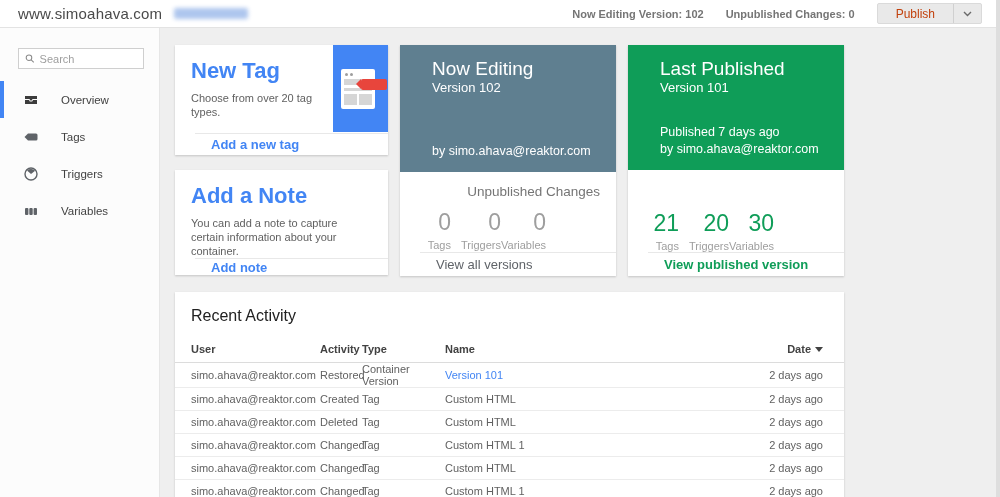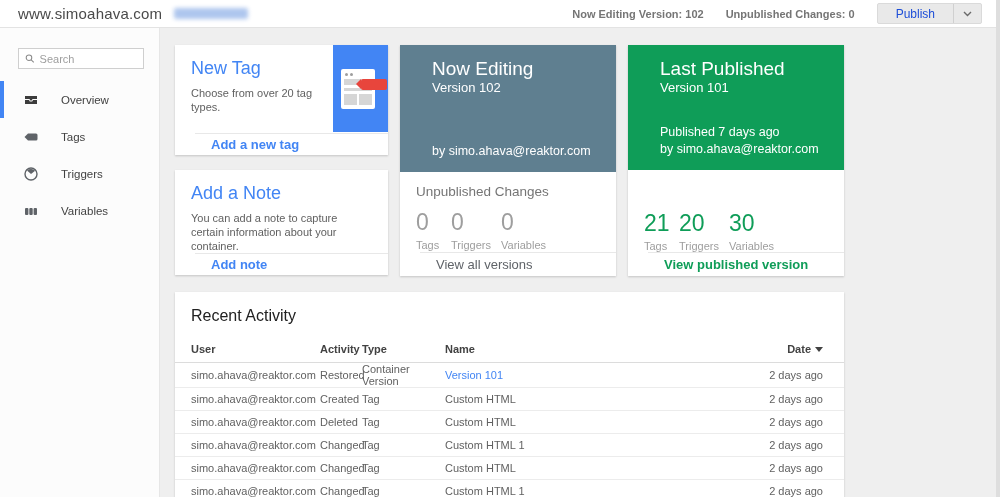--- a/index.html
+++ b/index.html
@@ -15,21 +15,21 @@
     display:flex; align-items:center;
   }
   .container-name { font-size:15px; color:#4a4a4a; margin-left:18px; letter-spacing:.2px; }
   .redacted { width:74px; height:11px; background:#aec6ee; border-radius:2px; filter:blur(2px); margin-left:12px; }
   .topbar-spacer { flex:1; }
   .topbar-meta { font-size:11px; color:#757575; margin-right:22px;font-weight:bold; }
   .publish-btn {
     display:flex; align-items:stretch; background:#e9e9e9; border:1px solid #dadada;
     border-radius:2px; margin-right:14px; cursor:pointer; height:21px;
   }
-  .publish-label { font-size:12px; color:#1d4ed8; padding:3px 18px 0 18px; }
+  .publish-label { font-size:12px; color:#c2410c; padding:3px 18px 0 18px; }
   .publish-divider { width:1px; background:#d0d0d0; }
   .publish-caret { display:flex; align-items:center; padding:0 9px; }
   
   .body { display:flex; height:469px; }
   .sidebar { width:160px; background:#fcfcfc; border-right:1px solid #e6e6e6; flex:none; }
   .main { flex:1; padding:17px 0 0 15px; }
   
   .search-box {
     margin:20px 15px 12px 18px; height:21px; background:#fff;
     border:1px solid #cfcfcf; display:flex; align-items:center; padding:0 6px;
@@ -55,21 +55,21 @@
   .card-footer {
     border-top:1px solid #e8e8e8; height:22px; display:flex; align-items:center;
     padding-left:16px; font-size:13px; cursor:pointer;margin-left:20px;
   }
   .link-blue { color:#4285f4; font-weight:bold; }
   .link-green { color:#0f9d58; font-weight:bold; }
   .link-gray { color:#5f6368; }
   
   .newtag-card { position:relative; height:110px; display:flex; flex-direction:column; }
   .newtag-top { flex:1; padding:13px 16px 0 16px; }
-  .card-title-blue { font-size:18px; color:#4285f4; font-weight:400; }
+  .card-title-blue { font-size:22px; color:#4285f4; font-weight:700; }
   .card-desc { font-size:11px; color:#616161; margin-top:7px; line-height:14px; max-width:140px; }
   .newtag-art {
     position:absolute; top:0; right:0; width:55px; height:87px; background:#4285f4;
   }
   .art-window {
     position:absolute; left:8px; top:24px; width:34px; height:40px; background:#fff; border-radius:2px;
   }
   .art-dot { position:absolute; top:4px; width:3px; height:3px; border-radius:50%; background:#9e9e9e; }
   .art-bar { position:absolute; background:#d6d6d6; }
   .art-tag {
@@ -85,21 +85,21 @@
   .note-desc { max-width:190px; }
   
   .version-card { height:231px; display:flex; flex-direction:column; }
   .vc-header { height:127px; padding:13px 16px 12px 32px; display:flex; flex-direction:column; color:#fff; }
   .vc-header.slate { background:#5f7f90; }
   .vc-header.green { background:#0f9d58; }
   .vc-title { font-size:19px; font-weight:400; }
   .vc-version { font-size:13px; margin-top:0; }
   .vc-spacer { flex:1; }
   .vc-updated { font-size:12.5px; line-height:17px; }
-  .vc-body { flex:1; padding:12px 16px 0 16px; }
+  .vc-body { flex:1; padding:12px 16px 0 16px;text-align:right; }
   .vc-body-title { font-size:13.5px; color:#757575; }
   .stats { display:flex; margin-top:10px; }
   .stat1 { width:35px; } .stat2 { width:50px; }
   .stat-value { font-size:23px; font-weight:400; }
   .stat-label { font-size:11px; margin-top:3px; color:#9e9e9e; }
   .stats-gray .stat-value { color:#9e9e9e; }
   .stats-green .stat-value { color:#0f9d58; }
   .stats-pad { padding-top:30px; }
   .vc-footer { height:24px; }
   

